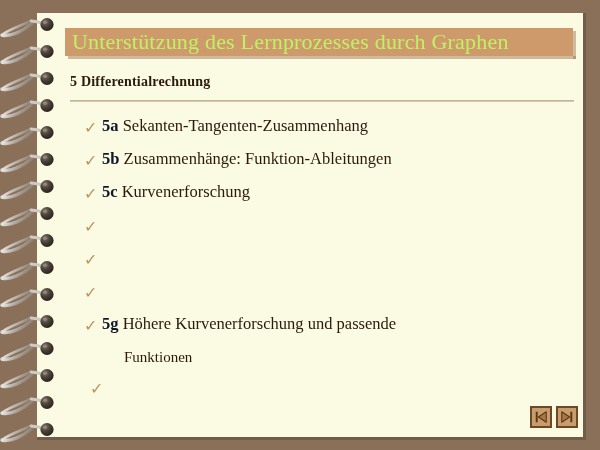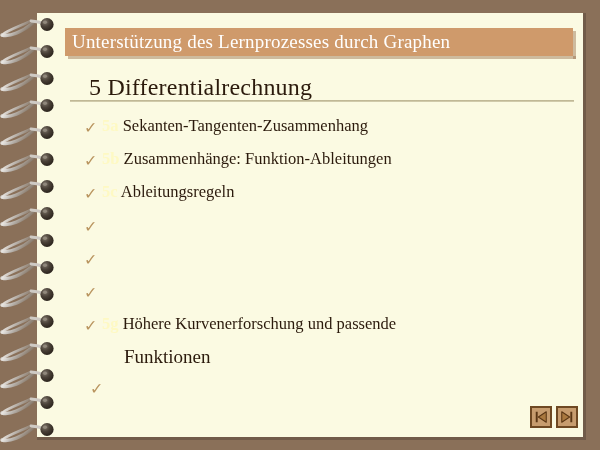--- a/index.html
+++ b/index.html
@@ -96,37 +96,36 @@
     height: 28px;
     background: rgba(150,110,75,0.45);
   }
   .title-text {
     position: absolute;
     left: 72px;
     top: 28px;
     width: 500px;
     height: 28px;
     line-height: 28px;
-    font-size: 19px;
-    color: #ffffff;
+    font-size: 22px;
+    color: #bef264;
     letter-spacing: 0.2px;
     white-space: nowrap;
   }
 
   
   .heading {
     position: absolute;
     left: 70px;
     top: 74px;
-    font-size: 24px;
-    font-weight: normal;
+    font-size: 14px;
+    font-weight: bold;
     color: #2b1a0c;
     letter-spacing: 0.2px;
     white-space: nowrap;
-    margin-left: 19px;
   }
   .rule {
     position: absolute;
     left: 70px;
     top: 100px;
     width: 504px;
     height: 2px;
     background: linear-gradient(180deg, #b9b08c 0%, #d8d3b4 100%);
   }
 
@@ -159,32 +158,32 @@
   .item-text {
     display: inline-block;
     margin-left: 18px;
     font-size: 16.5px;
     line-height: 26px;
     color: #2b1a0c;
     vertical-align: top;
   }
   .item-code {
     font-weight: bold;
-    color: #fef9c3;
+    color: #0f172a;
   }
   .cont-line {
     position: relative;
     height: 30px;
     padding-left: 84px;
     white-space: nowrap;
   }
   .cont-text {
     display: inline-block;
     margin-left: 40px;
-    font-size: 19px;
+    font-size: 15px;
     line-height: 26px;
     color: #2b1a0c;
   }
 
   
   .navbar {
     position: absolute;
     left: 530px;
     top: 406px;
     display: flex;
@@ -231,21 +230,21 @@
       <span class="item-text"><b class="item-code">5a</b> <span>Sekanten-Tangenten-Zusammenhang</span></span>
     </div>
 
     <div class="item">
       <span class="check">✓</span>
       <span class="item-text"><b class="item-code">5b</b> <span>Zusammenhänge: Funktion-Ableitungen</span></span>
     </div>
 
     <div class="item">
       <span class="check">✓</span>
-      <span class="item-text"><b class="item-code">5c</b> <span>Ableitungsregeln</span></span>
+      <span class="item-text"><b class="item-code">5c</b> <span>Kurvenerforschung</span></span>
     </div>
 
     <div class="item">
       <span class="check">✓</span>
     </div>
 
     <div class="item">
       <span class="check">✓</span>
     </div>
 

